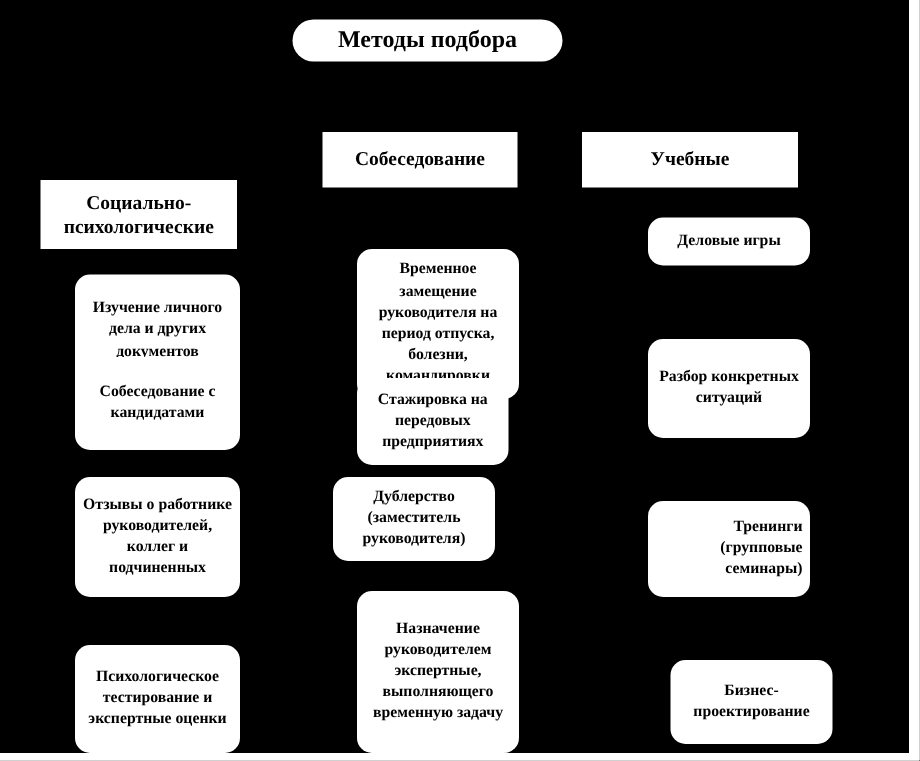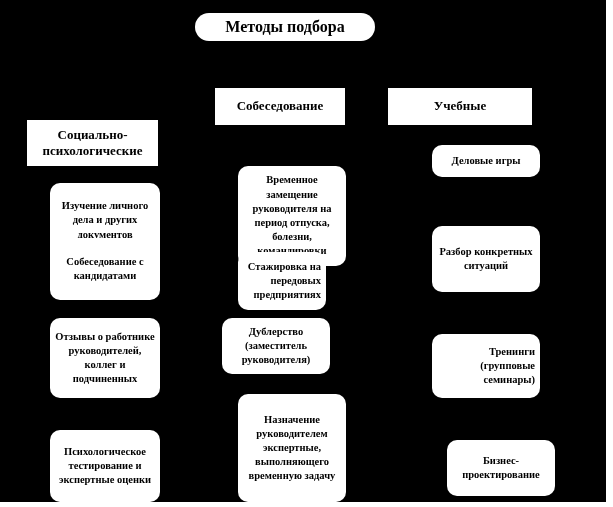--- a/index.html
+++ b/index.html
@@ -44,21 +44,21 @@
     font-size: 10.5px;
     line-height: 1.35;
   }
   
   .c1-i1 { left: 50px; top: 143px; width: 110px; height: 75px; margin-top: 40px; }
   .c1-i2 { left: 50px; top: 238px; width: 110px; height: 62px; }
   .c1-i3 { left: 50px; top: 318px; width: 110px; height: 80px; }
   .c1-i4 { left: 50px; top: 430px; width: 110px; height: 72px; }
   
   .c2-i1 { left: 238px; top: 143px; width: 108px; height: 100px; margin-top: 23px; }
-  .c2-i2 { left: 238px; top: 252px; width: 88px; height: 58px; text-align: right; }
+  .c2-i2 { left: 238px; top: 252px; width: 101px; height: 58px; }
   .c2-i3 { left: 222px; top: 318px; width: 108px; height: 56px; }
   .c2-i4 { left: 238px; top: 394px; width: 108px; height: 108px; }
   
   .c3-i1 { left: 432px; top: 145px; width: 108px; height: 32px; }
   .c3-i2 { left: 432px; top: 226px; width: 108px; height: 66px; }
   .c3-i3 { left: 432px; top: 334px; width: 108px; height: 64px; text-align: right; }
   .c3-i4 { left: 447px; top: 440px; width: 108px; height: 56px; }
 </style>
 </head>
 <body>

